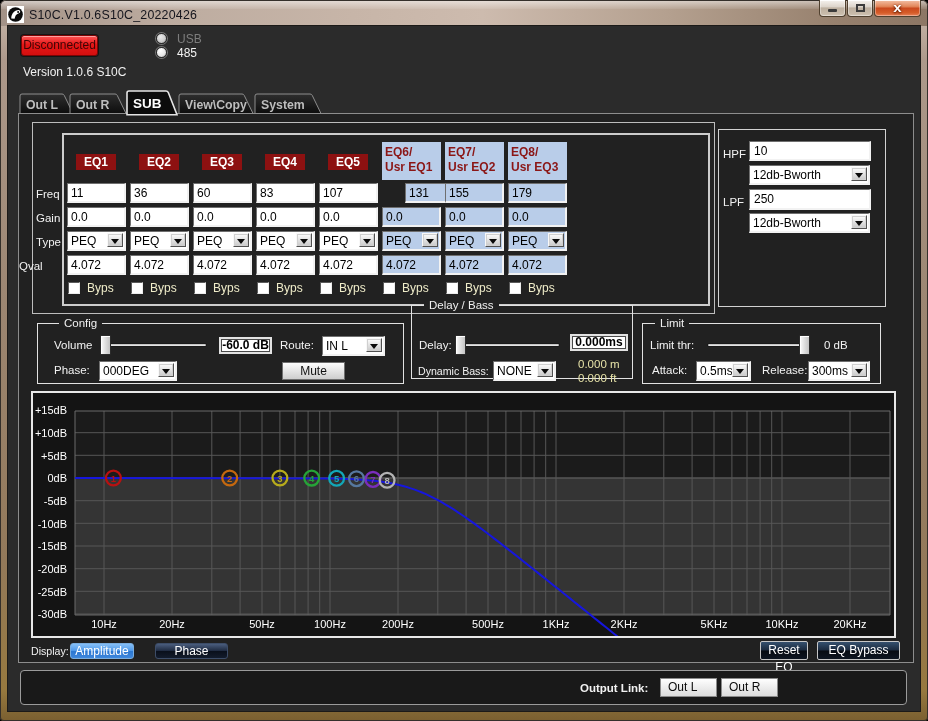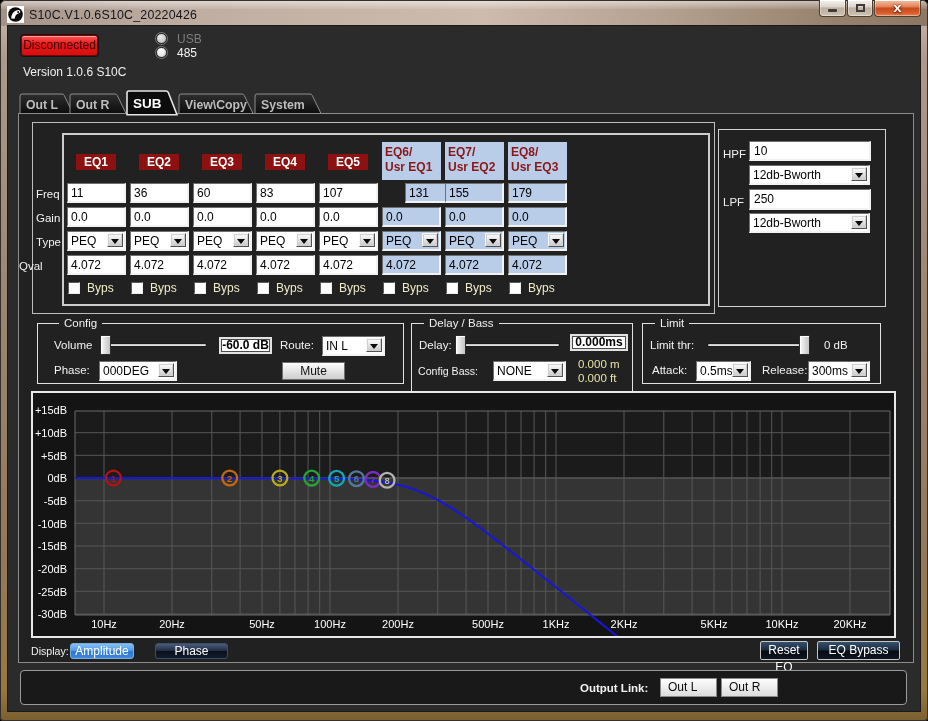--- a/index.html
+++ b/index.html
@@ -190,29 +190,29 @@
 <div class="txt" style="left:54px;top:339px">Volume</div>
 <div class="track" style="left:100px;top:343px;width:107px"></div>
 <div class="thumb" style="left:100px;top:335px"></div>
 <div class="val" style="left:219px;top:337px;width:53px;height:17px">-60.0 dB</div>
 <div class="txt" style="left:280px;top:339px">Route:</div>
 <div class="fld dd" style="left:322px;top:336px;width:63px">IN L<span class="dbtn"></span></div>
 <div class="txt" style="left:54px;top:364px">Phase:</div>
 <div class="fld dd" style="left:99px;top:361px;width:78px">000DEG<span class="dbtn"></span></div>
 <div class="btn" style="left:282px;top:362px;width:63px;height:18px;line-height:16px">Mute</div>
 
-<div class="gbox" style="left:411px;top:323px;width:222px;height:74px">
+<div class="gbox" style="left:411px;top:305px;width:222px;height:74px">
     <span class="glab" style="left:12px">Delay / Bass</span>
   </div>
 <div class="txt" style="left:419px;top:339px">Delay:</div>
 <div class="track" style="left:455px;top:343px;width:105px"></div>
 <div class="thumb" style="left:455px;top:335px"></div>
 <div class="val" style="left:570px;top:334px;width:58px;height:17px">0.000ms</div>
-<div class="txt" style="left:418px;top:365px;font-size:10.6px">Config Bass:</div>
-<div class="fld dd" style="left:493px;top:361px;width:73px">NONE<span class="dbtn"></span></div>
+<div class="txt" style="left:418px;top:365px;font-size:10.6px">Dynamic Bass:</div>
+<div class="fld dd" style="left:493px;top:361px;width:63px">NONE<span class="dbtn"></span></div>
 <div class="txt" style="left:578px;top:358px;color:#e6e2a8">0.000 m</div>
 <div class="txt" style="left:578px;top:372px;color:#e6e2a8">0.000 ft</div>
 
 <div class="gbox" style="left:642px;top:323px;width:239px;height:61px">
     <span class="glab" style="left:12px">Limit</span>
   </div>
 <div class="txt" style="left:650px;top:339px">Limit thr:</div>
 <div class="track" style="left:707px;top:343px;width:103px"></div>
 <div class="thumb" style="left:799px;top:335px"></div>
 <div class="txt" style="left:824px;top:339px">0 dB</div>

